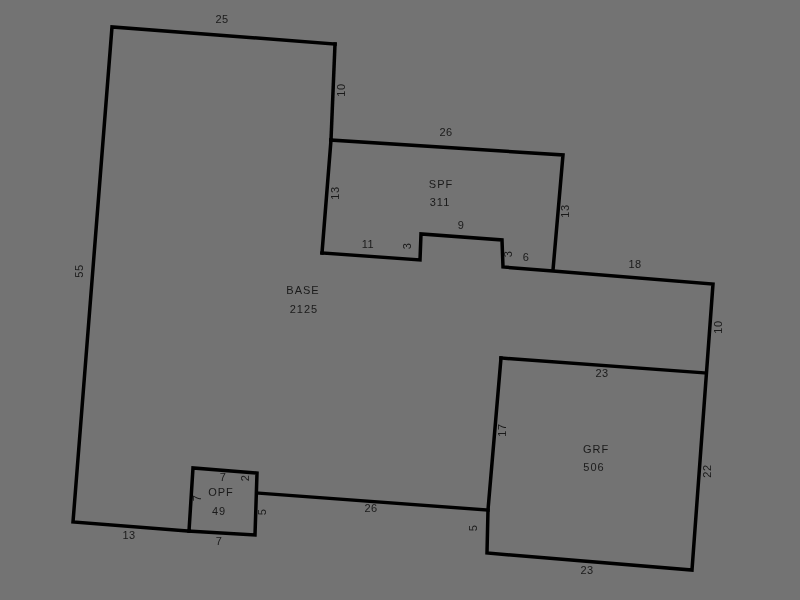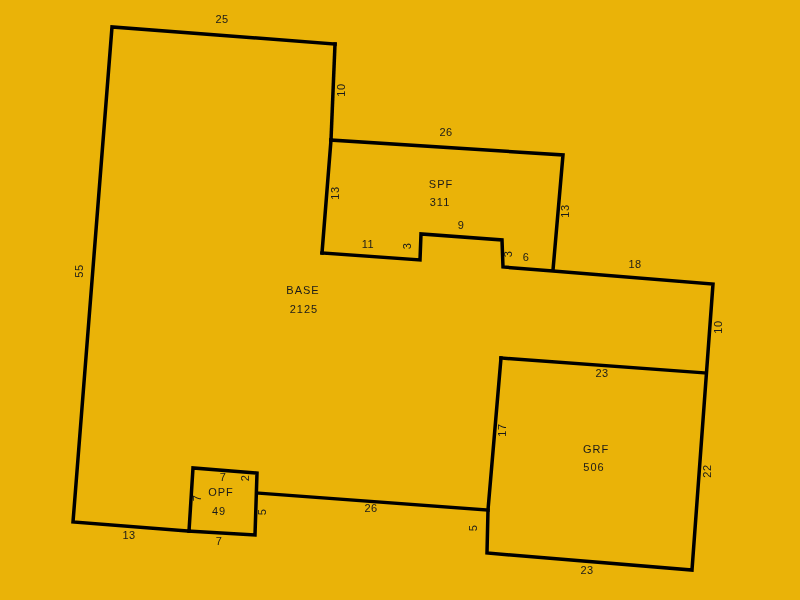--- a/index.html
+++ b/index.html
@@ -8,21 +8,21 @@
     width: 800px;
     height: 600px;
     background: #ffffff;
     overflow: hidden;
     font-family: "Liberation Sans", sans-serif;
   }
   #sketch-stage {
     position: relative;
     width: 800px;
     height: 600px;
-    background: #eab308;
+    background: #737373;
   }
   svg text {
     font-family: "Liberation Sans", sans-serif;
     fill: #1a1a1a;
   }
 </style>
 </head>
 <body>
 
 <div id="sketch-stage">

